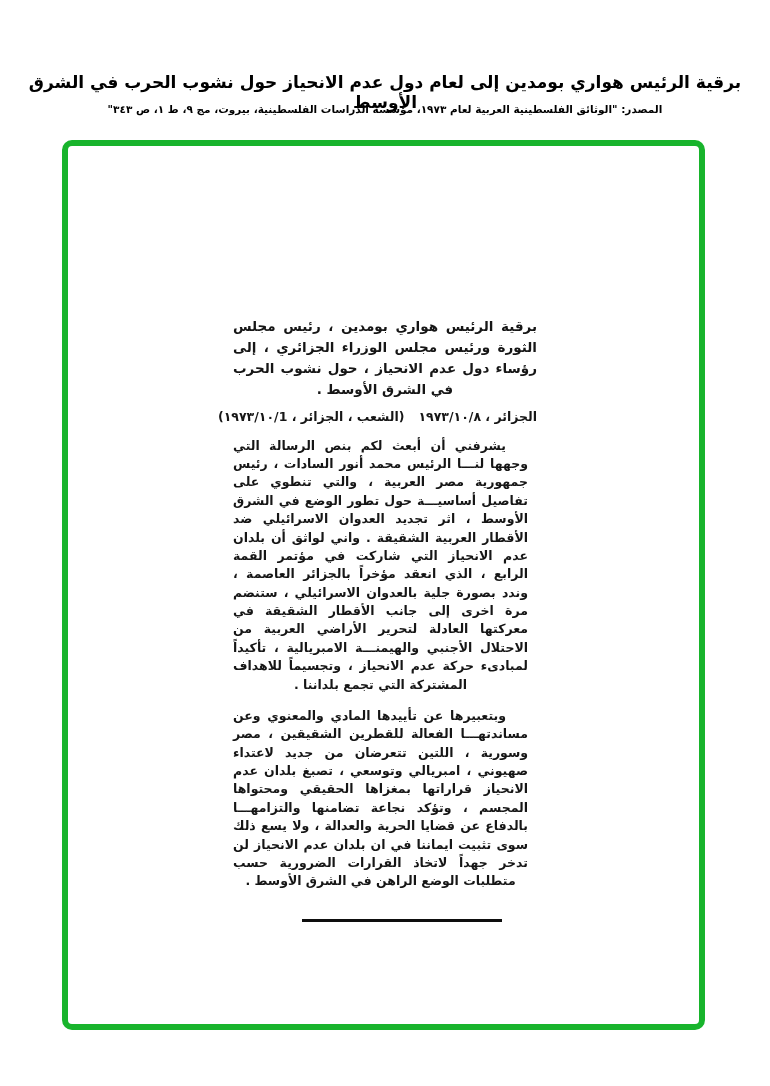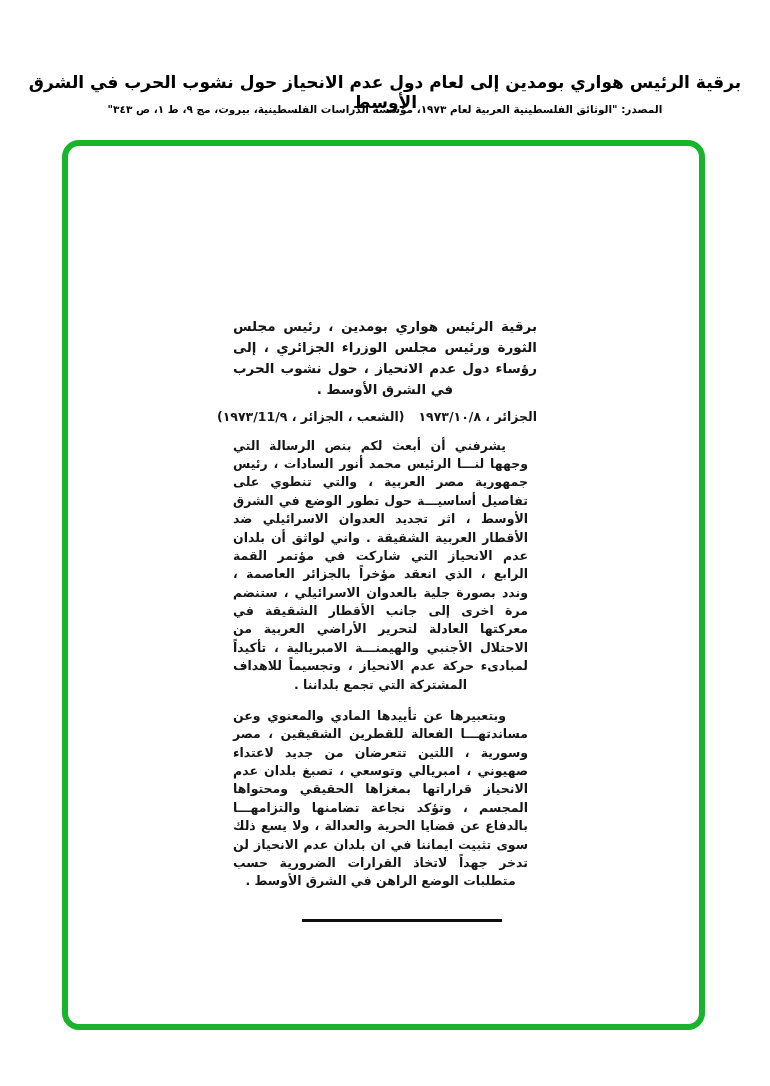--- a/index.html
+++ b/index.html
@@ -38,21 +38,21 @@
     font-weight: bold;
     color: #000000;
   }
   .frame {
     position: absolute;
     left: 62px;
     top: 140px;
     width: 631px;
     height: 878px;
     border: 6px solid #18b42c;
-    border-radius: 17px;
+    border-radius: 10px;
     background: #ffffff;
   }
   .doc {
     position: absolute;
     left: 165px;
     top: 170px;
     width: 304px;
     direction: rtl;
     color: #161616;
   }
@@ -98,21 +98,21 @@
 <div class="source-line">المصدر: "الوثائق الفلسطينية العربية لعام ١٩٧٣، مؤسسة الدراسات الفلسطينية، بيروت، مج ٩، ط ١، ص ٣٤٣"</div>
 
 <div class="frame">
 
   <div class="doc">
 
     <p class="doc-heading">برقية الرئيس هواري بومدين ، رئيس مجلس الثورة ورئيس مجلس الوزراء الجزائري ، إلى رؤساء دول عدم الانحياز ، حول نشوب الحرب في الشرق الأوسط .</p>
 
     <div class="dateline">
       <span>الجزائر ، ١٩٧٣/١٠/٨</span>
-      <span>(الشعب ، الجزائر ، ١٩٧٣/11/٩)</span>
+      <span>(الشعب ، الجزائر ، ١٩٧٣/١٠/1)</span>
     </div>
 
     <p class="body-para">يشرفني أن أبعث لكم بنص الرسالة التي وجهها لنـــا الرئيس محمد أنور السادات ، رئيس جمهورية مصر العربية ، والتي تنطوي على تفاصيل أساسيـــة حول تطور الوضع في الشرق الأوسط ، اثر تجديد العدوان الاسرائيلي ضد الأقطار العربية الشقيقة . واني لواثق أن بلدان عدم الانحياز التي شاركت في مؤتمر القمة الرابع ، الذي انعقد مؤخراً بالجزائر العاصمة ، وندد بصورة جلية بالعدوان الاسرائيلي ، ستنضم مرة اخرى إلى جانب الأقطار الشقيقة في معركتها العادلة لتحرير الأراضي العربية من الاحتلال الأجنبي والهيمنـــة الامبريالية ، تأكيداً لمبادىء حركة عدم الانحياز ، وتجسيماً للاهداف المشتركة التي تجمع بلداننا .</p>
 
     <p class="body-para">وبتعبيرها عن تأييدها المادي والمعنوي وعن مساندتهـــا الفعالة للقطرين الشقيقين ، مصر وسورية ، اللتين تتعرضان من جديد لاعتداء صهيوني ، امبريالي وتوسعي ، تصبغ بلدان عدم الانحياز قراراتها بمغزاها الحقيقي ومحتواها المجسم ، وتؤكد نجاعة تضامنها والتزامهـــا بالدفاع عن قضايا الحرية والعدالة ، ولا يسع ذلك سوى تثبيت ايماننا في ان بلدان عدم الانحياز لن تدخر جهداً لاتخاذ القرارات الضرورية حسب متطلبات الوضع الراهن في الشرق الأوسط .</p>
 
     <div class="end-divider"></div>
 
   </div>
 </div>

